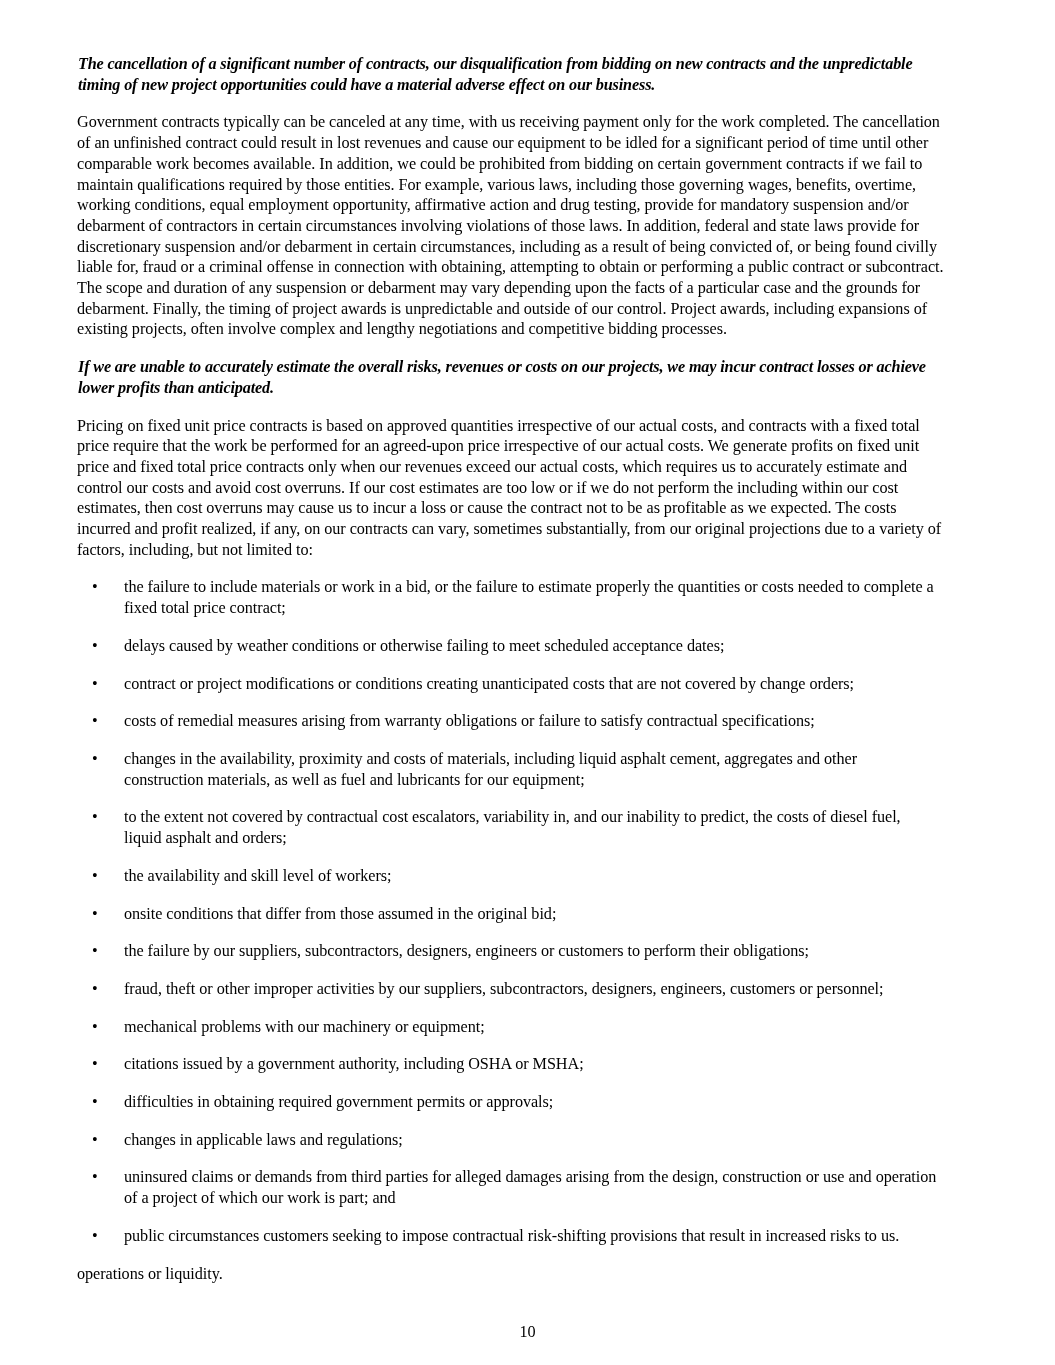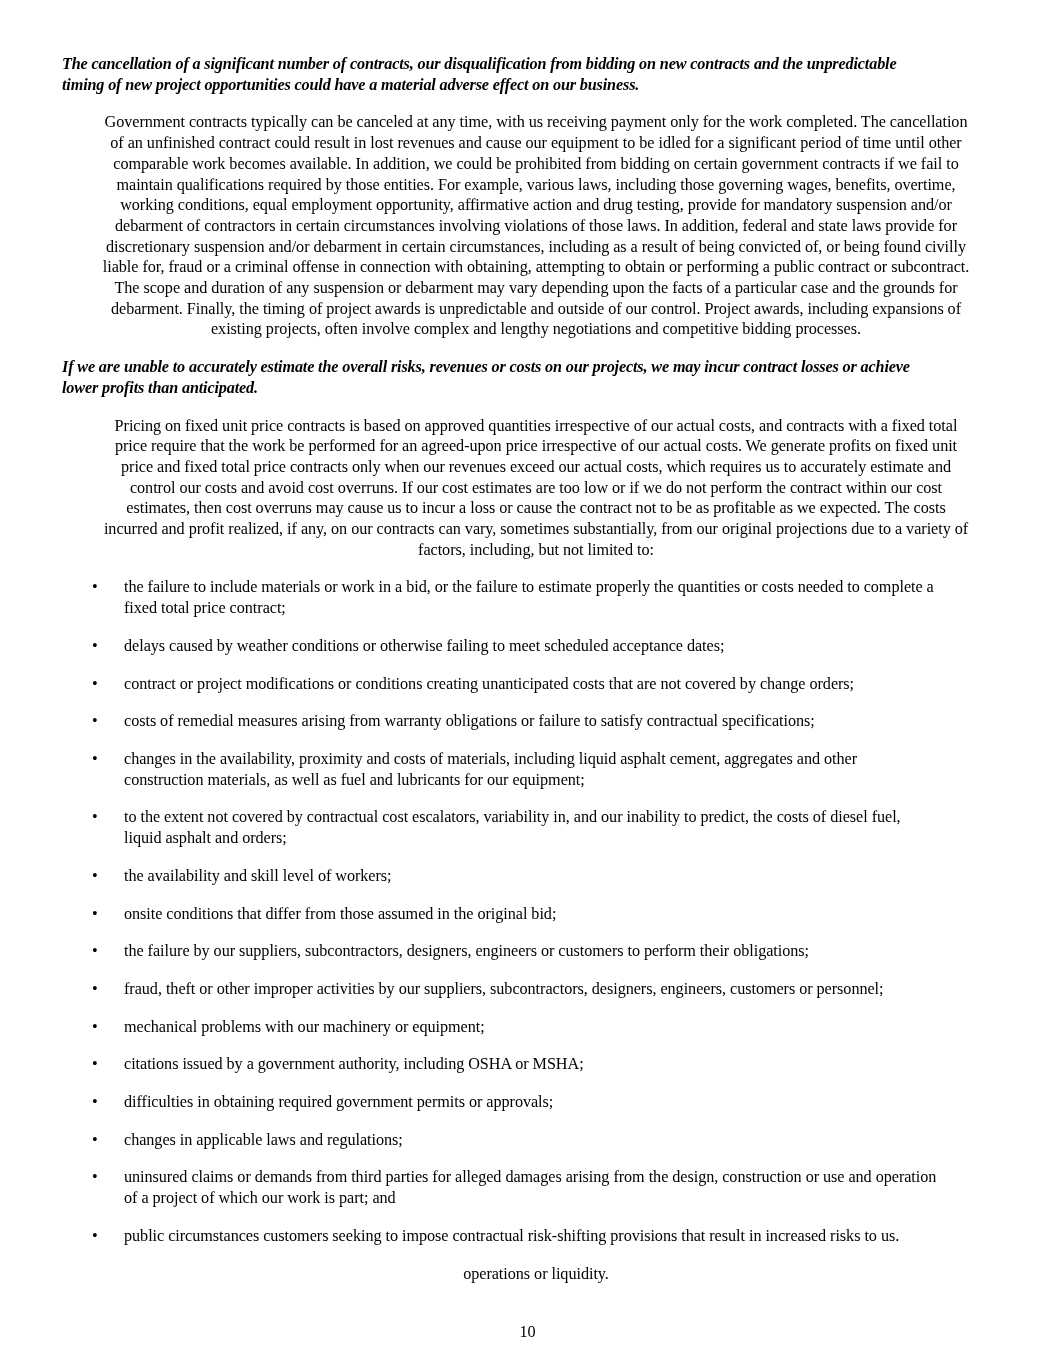--- a/index.html
+++ b/index.html
@@ -27,22 +27,22 @@
       white-space: nowrap;
       letter-spacing: -0.05px;
     }
     .heading .line {
       font-weight: bold;
       font-style: italic;
       font-size: 16.2px;
       line-height: 20.7px;
       letter-spacing: -0.15px;
     }
-    .heading { margin: 0 0 17px 0; }
-    .para { margin: 0 0 17px 8px; text-align: center; }
+    .heading { margin: 0 0 17px 16px; }
+    .para { margin: 0 0 17px 15px; }
     .bullets { margin: 0; padding: 0; list-style: none; }
     .bullet-item {
       position: relative;
       padding-left: 62px;
       margin: 0 0 17px 0;
     }
     .bullet-glyph {
       position: absolute;
       left: 30px;
       top: 0;
@@ -83,21 +83,21 @@
   </div>
 
   <div class="heading">
     <div class="line">If we are unable to accurately estimate the overall risks, revenues or costs on our projects, we may incur contract losses or achieve</div>
     <div class="line">lower profits than anticipated.</div>
   </div>
   <div class="para">
     <div class="line">Pricing on fixed unit price contracts is based on approved quantities irrespective of our actual costs, and contracts with a fixed total</div>
     <div class="line">price require that the work be performed for an agreed-upon price irrespective of our actual costs. We generate profits on fixed unit</div>
     <div class="line">price and fixed total price contracts only when our revenues exceed our actual costs, which requires us to accurately estimate and</div>
-    <div class="line">control our costs and avoid cost overruns. If our cost estimates are too low or if we do not perform the contract within our cost</div>
+    <div class="line">control our costs and avoid cost overruns. If our cost estimates are too low or if we do not perform the including within our cost</div>
     <div class="line">estimates, then cost overruns may cause us to incur a loss or cause the contract not to be as profitable as we expected. The costs</div>
     <div class="line">incurred and profit realized, if any, on our contracts can vary, sometimes substantially, from our original projections due to a variety of</div>
     <div class="line">factors, including, but not limited to:</div>
   </div>
 
   <ul class="bullets">
     <li class="bullet-item">
       <span class="bullet-glyph">•</span>
       <div class="line">the failure to include materials or work in a bid, or the failure to estimate properly the quantities or costs needed to complete a</div>
       <div class="line">fixed total price contract;</div>

